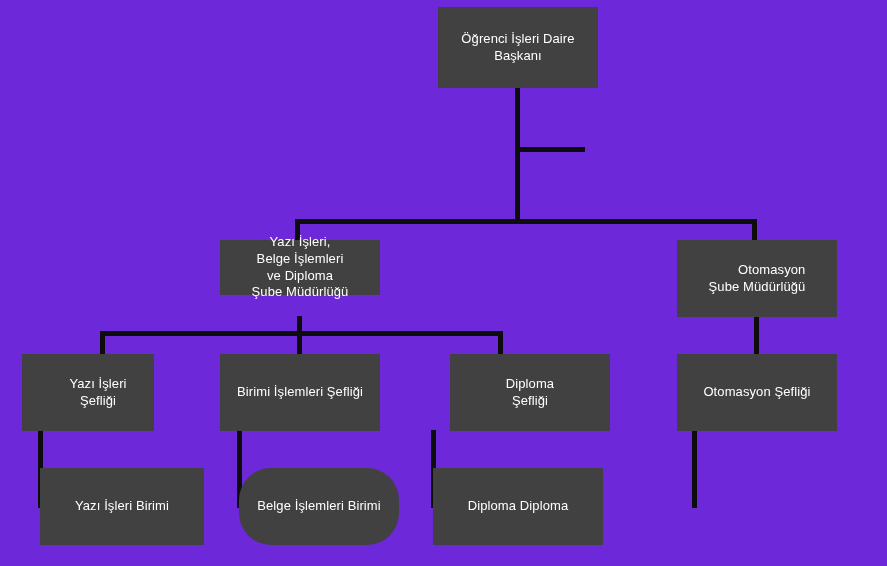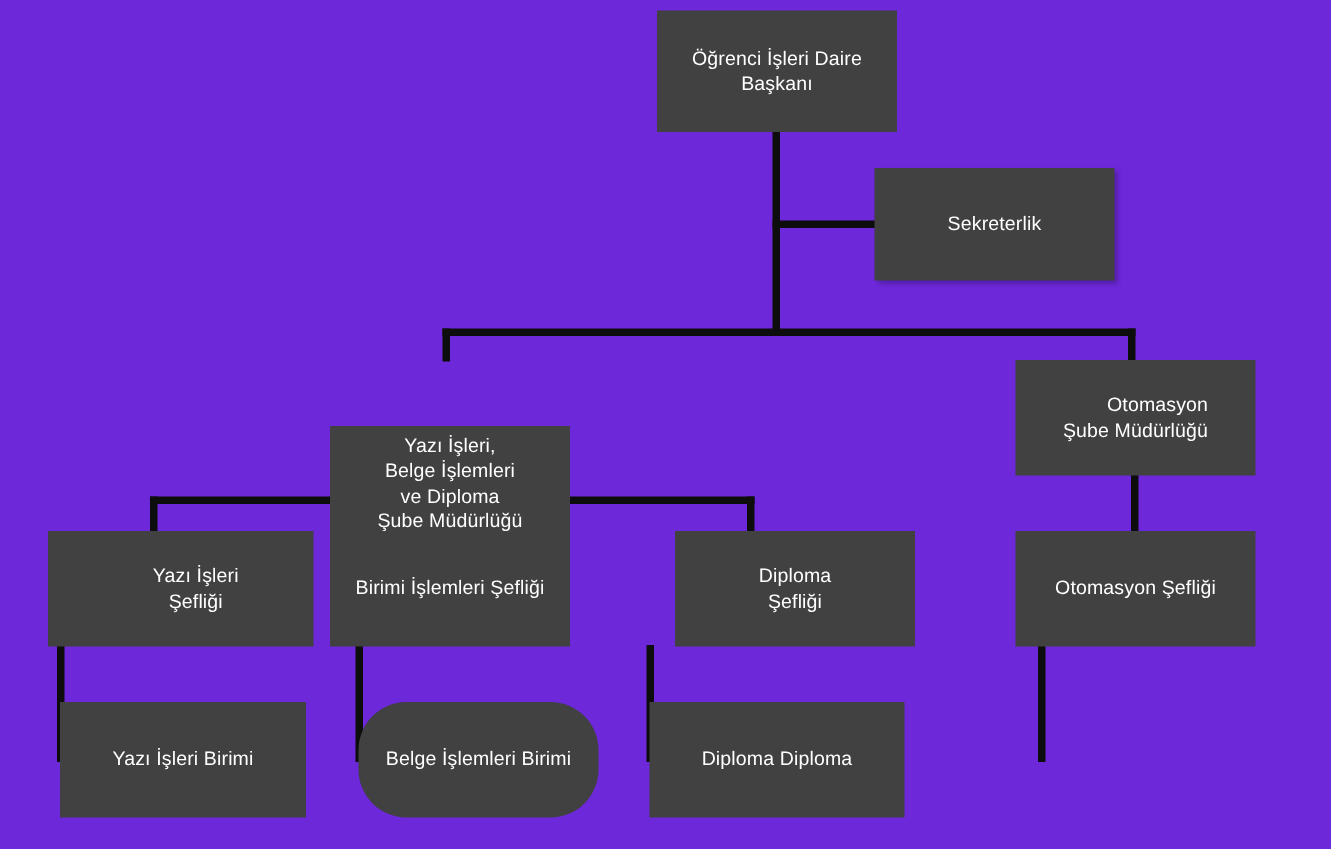--- a/index.html
+++ b/index.html
@@ -74,37 +74,34 @@
   <div class="connector" style="left:38px; top:430px; width:5px; height:78px;"></div>
   <div class="connector" style="left:237px; top:430px; width:5px; height:78px;"></div>
   <div class="connector" style="left:431px; top:430px; width:5px; height:78px;"></div>
   <div class="connector" style="left:692px; top:430px; width:5px; height:78px;"></div>
 
   <div class="node" style="left:438px; top:7px; width:160px; height:81px;">
     <span class="node-label">Öğrenci İşleri Daire
 Başkanı</span>
   </div>
 
-  <div class="node shadowed" style="left:583px; top:112px; width:160px; height:75px;">
-    <span class="node-label">Sekreterlik</span>
-  </div>
 
-  <div class="node" style="left:220px; top:240px; width:160px; height:77px;margin-top:44px;">
+  <div class="node" style="left:220px; top:240px; width:160px; height:55px;">
     <span class="node-label">Yazı İşleri,
 Belge İşlemleri
 ve Diploma
 Şube Müdürlüğü</span>
   </div>
 
   <div class="node" style="left:677px; top:240px; width:160px; height:77px;text-align:right;">
     <span class="node-label">Otomasyon
 Şube Müdürlüğü</span>
   </div>
 
-  <div class="node" style="left:32px; top:354px; width:177px; height:77px;padding-left:28px;">
+  <div class="node" style="left:22px; top:354px; width:132px; height:77px;padding-left:28px;">
     <span class="node-label">Yazı İşleri
 Şefliği</span>
   </div>
 
   <div class="node" style="left:220px; top:354px; width:160px; height:77px;">
     <span class="node-label">Birimi İşlemleri Şefliği</span>
   </div>
 
   <div class="node" style="left:417px; top:354px; width:160px; height:77px;margin-left:33px;">
     <span class="node-label">Diploma

